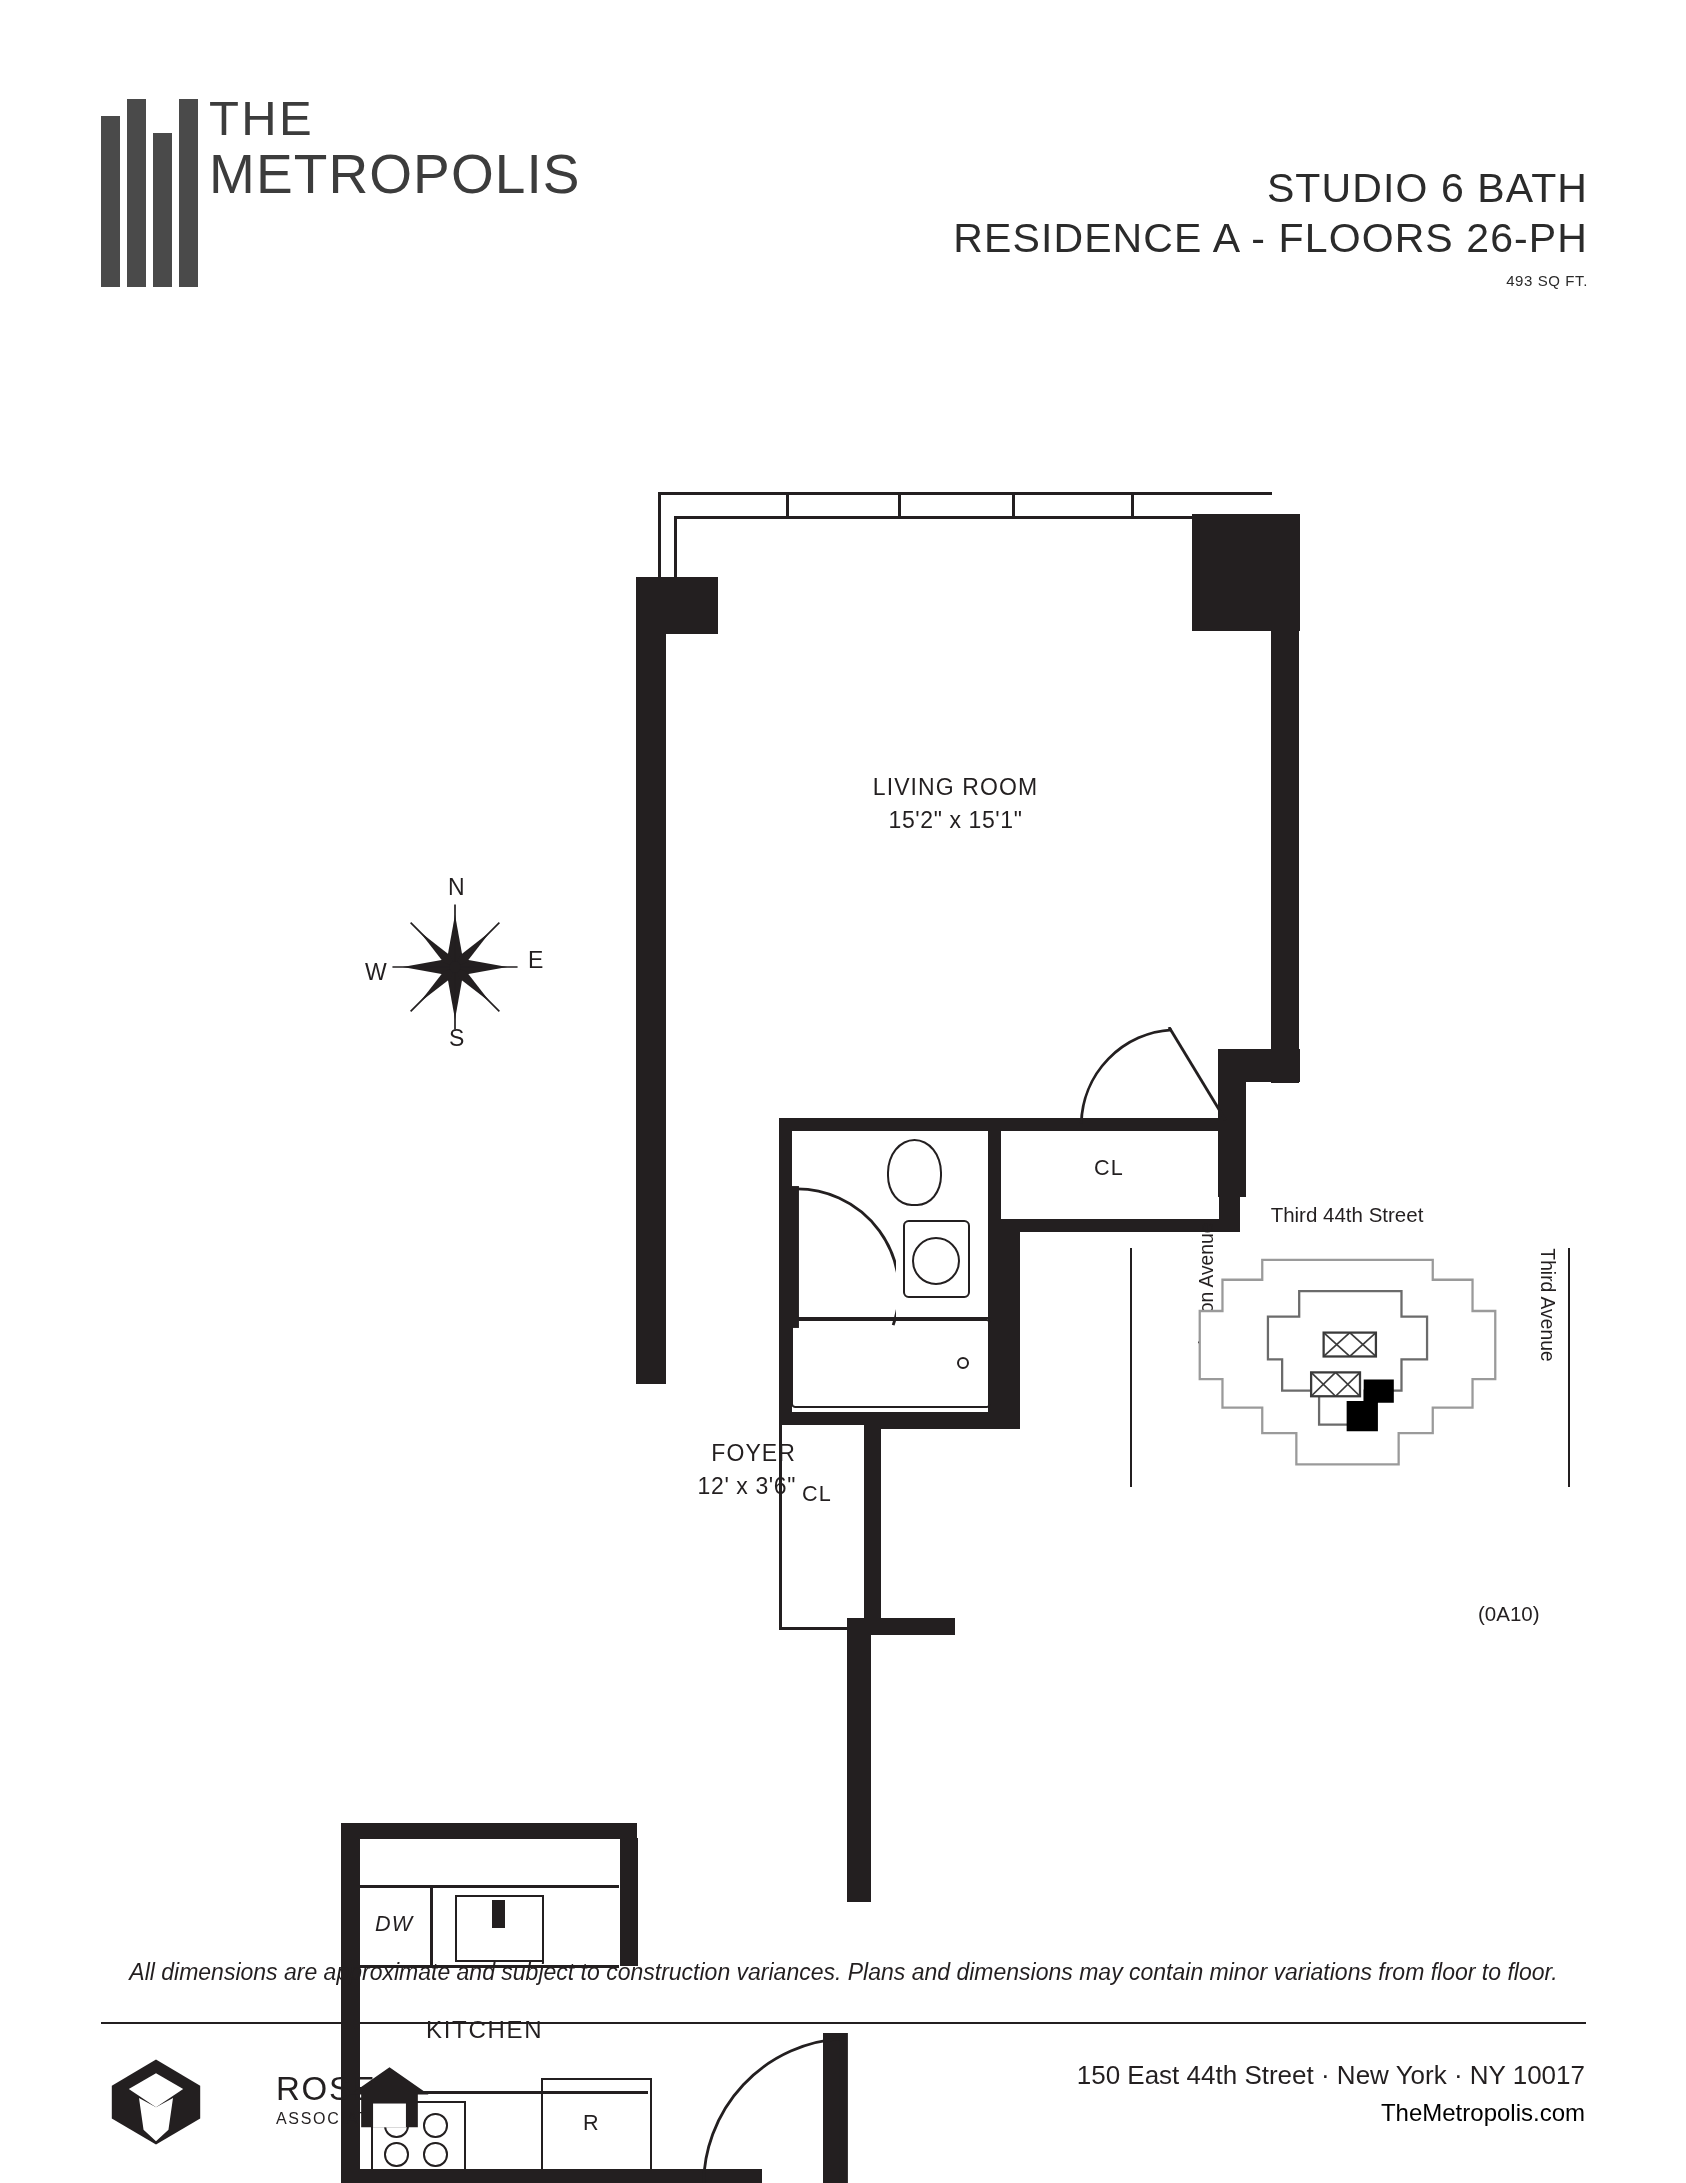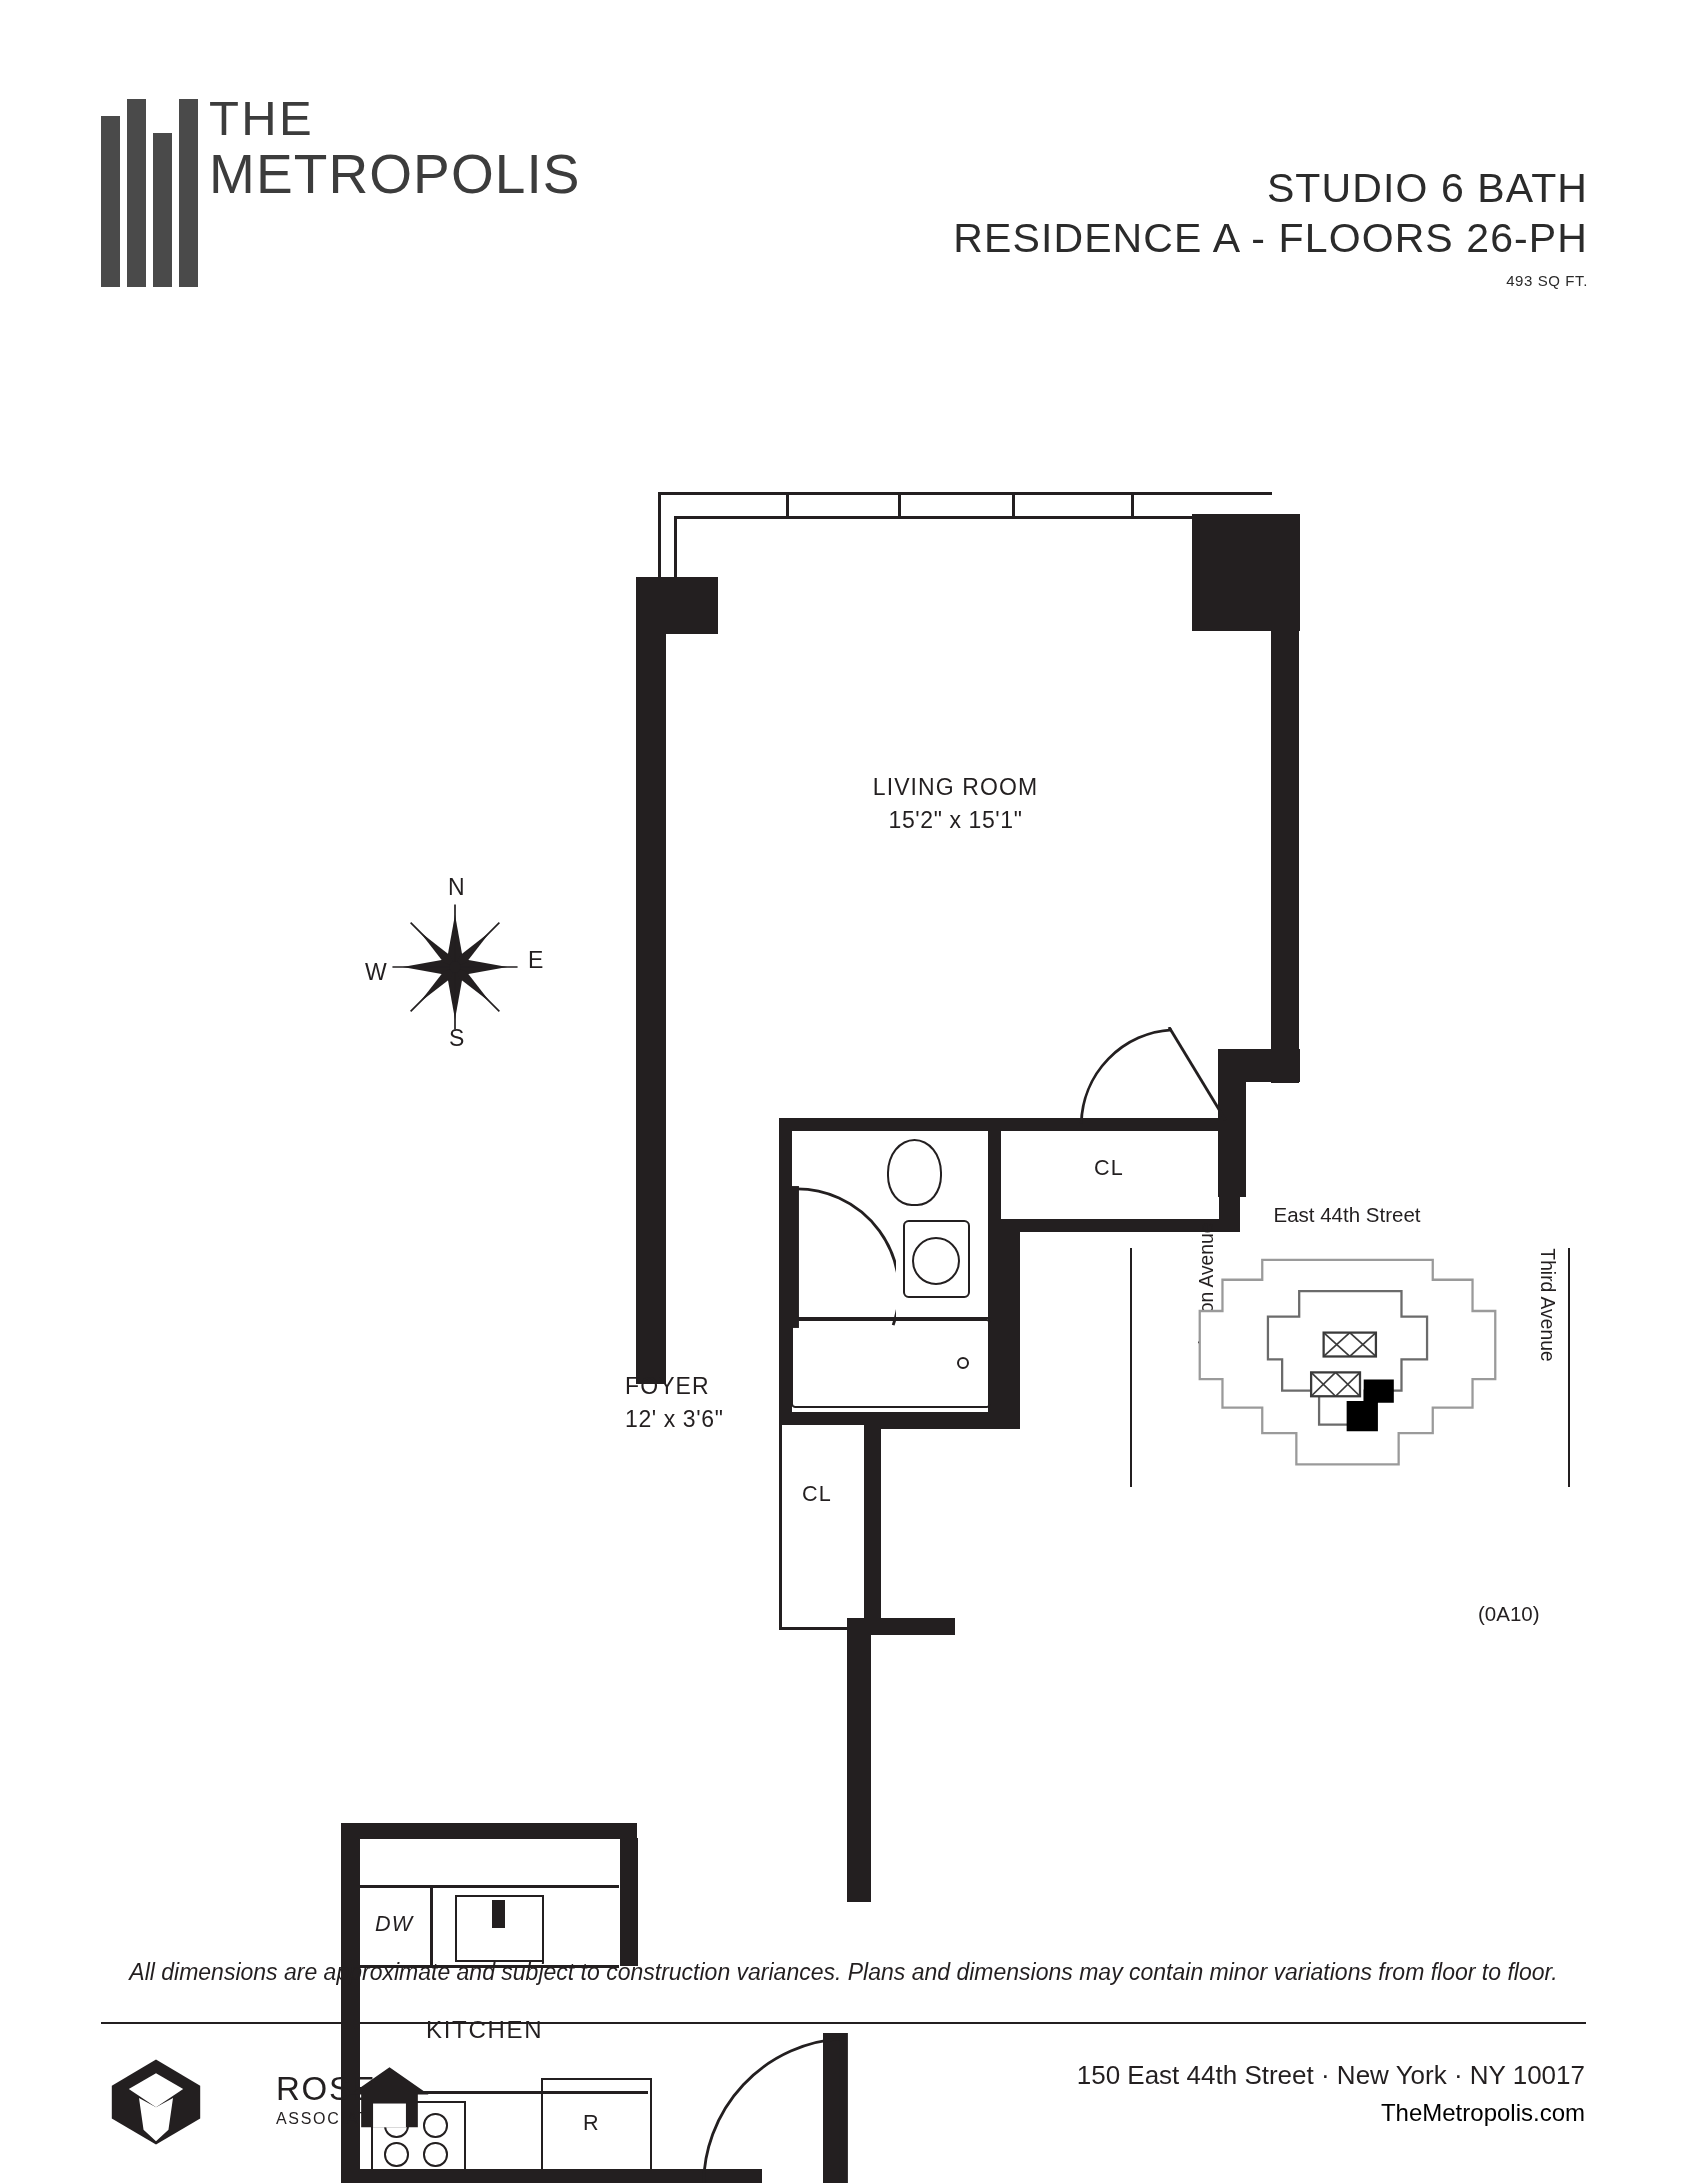--- a/index.html
+++ b/index.html
@@ -381,21 +381,21 @@
 
     <svg class="thinline" style="left:756px; top:1848px; width:40px; height:68px; background:transparent;" viewBox="0 0 70 120">
       <polygon points="35,0 68,45 48,45 48,120 22,120 22,45 2,45" fill="#e1251b"></polygon>
     </svg>
 
     <div class="room-label" style="left:785px; top:421px; width:341px;">
       <span>LIVING ROOM</span>
       <span class="dim">15'2" x 15'1"</span>
     </div>
 
-    <div class="room-label" style="left:625px; top:1020px; width:171px; text-align:left;">
+    <div class="room-label" style="left:625px; top:1087px; width:171px; text-align:right;">
       <span>FOYER</span>
       <span class="dim">12' x 3'6"</span>
     </div>
 
     <div class="small-label" style="left:1094px; top:805px;">
       <span>CL</span>
     </div>
 
     <div class="small-label" style="left:802px; top:1131px;">
       <span>CL</span>
@@ -431,21 +431,21 @@
           <circle cx="0" cy="0" r="10" fill="#231f20"></circle>
         </g>
       </svg>
       <div class="letter" style="left:84px; top:1.1px;">N</div>
       <div class="letter" style="left:164px; top:74px;">E</div>
       <div class="letter" style="left:85px; top:152px;">S</div>
       <div class="letter" style="left:1.1px; top:86px;">W</div>
     </div>
 
     <div class="keyplan">
-      <div class="kp-title">East 44th Street</div>
+      <div class="kp-title">Third 44th Street</div>
       <div class="kp-left">Lexington Avenue</div>
       <div class="kp-right">Third Avenue</div>
 
       <div class="thinline" style="left:16px; top:45px; width:2.3px; height:239px;"></div>
       <div class="thinline" style="left:454px; top:45px; width:2.3px; height:239px;"></div>
 
       <svg style="position:absolute; left:63px; top:34px;" width="341" height="256" viewBox="0 0 600 450">
         <polygon points="150,40 450,40 450,75 520,75 520,130 560,130 560,250 520,250 520,300 450,300 450,345 390,345 390,400 210,400 210,345 150,345 150,300 80,300 80,250 40,250 40,130 80,130 80,75 150,75" fill="#ffffff" stroke="#9a9a9a" stroke-width="4"></polygon>
         <polygon points="215,95 395,95 395,140 440,140 440,215 395,215 395,270 330,270 330,330 250,330 250,270 185,270 185,215 160,215 160,140 215,140" fill="#ffffff" stroke="#6b6b6b" stroke-width="4"></polygon>
         <rect x="258" y="168" width="92" height="42" fill="#ffffff" stroke="#3a3a3a" stroke-width="4"></rect>

